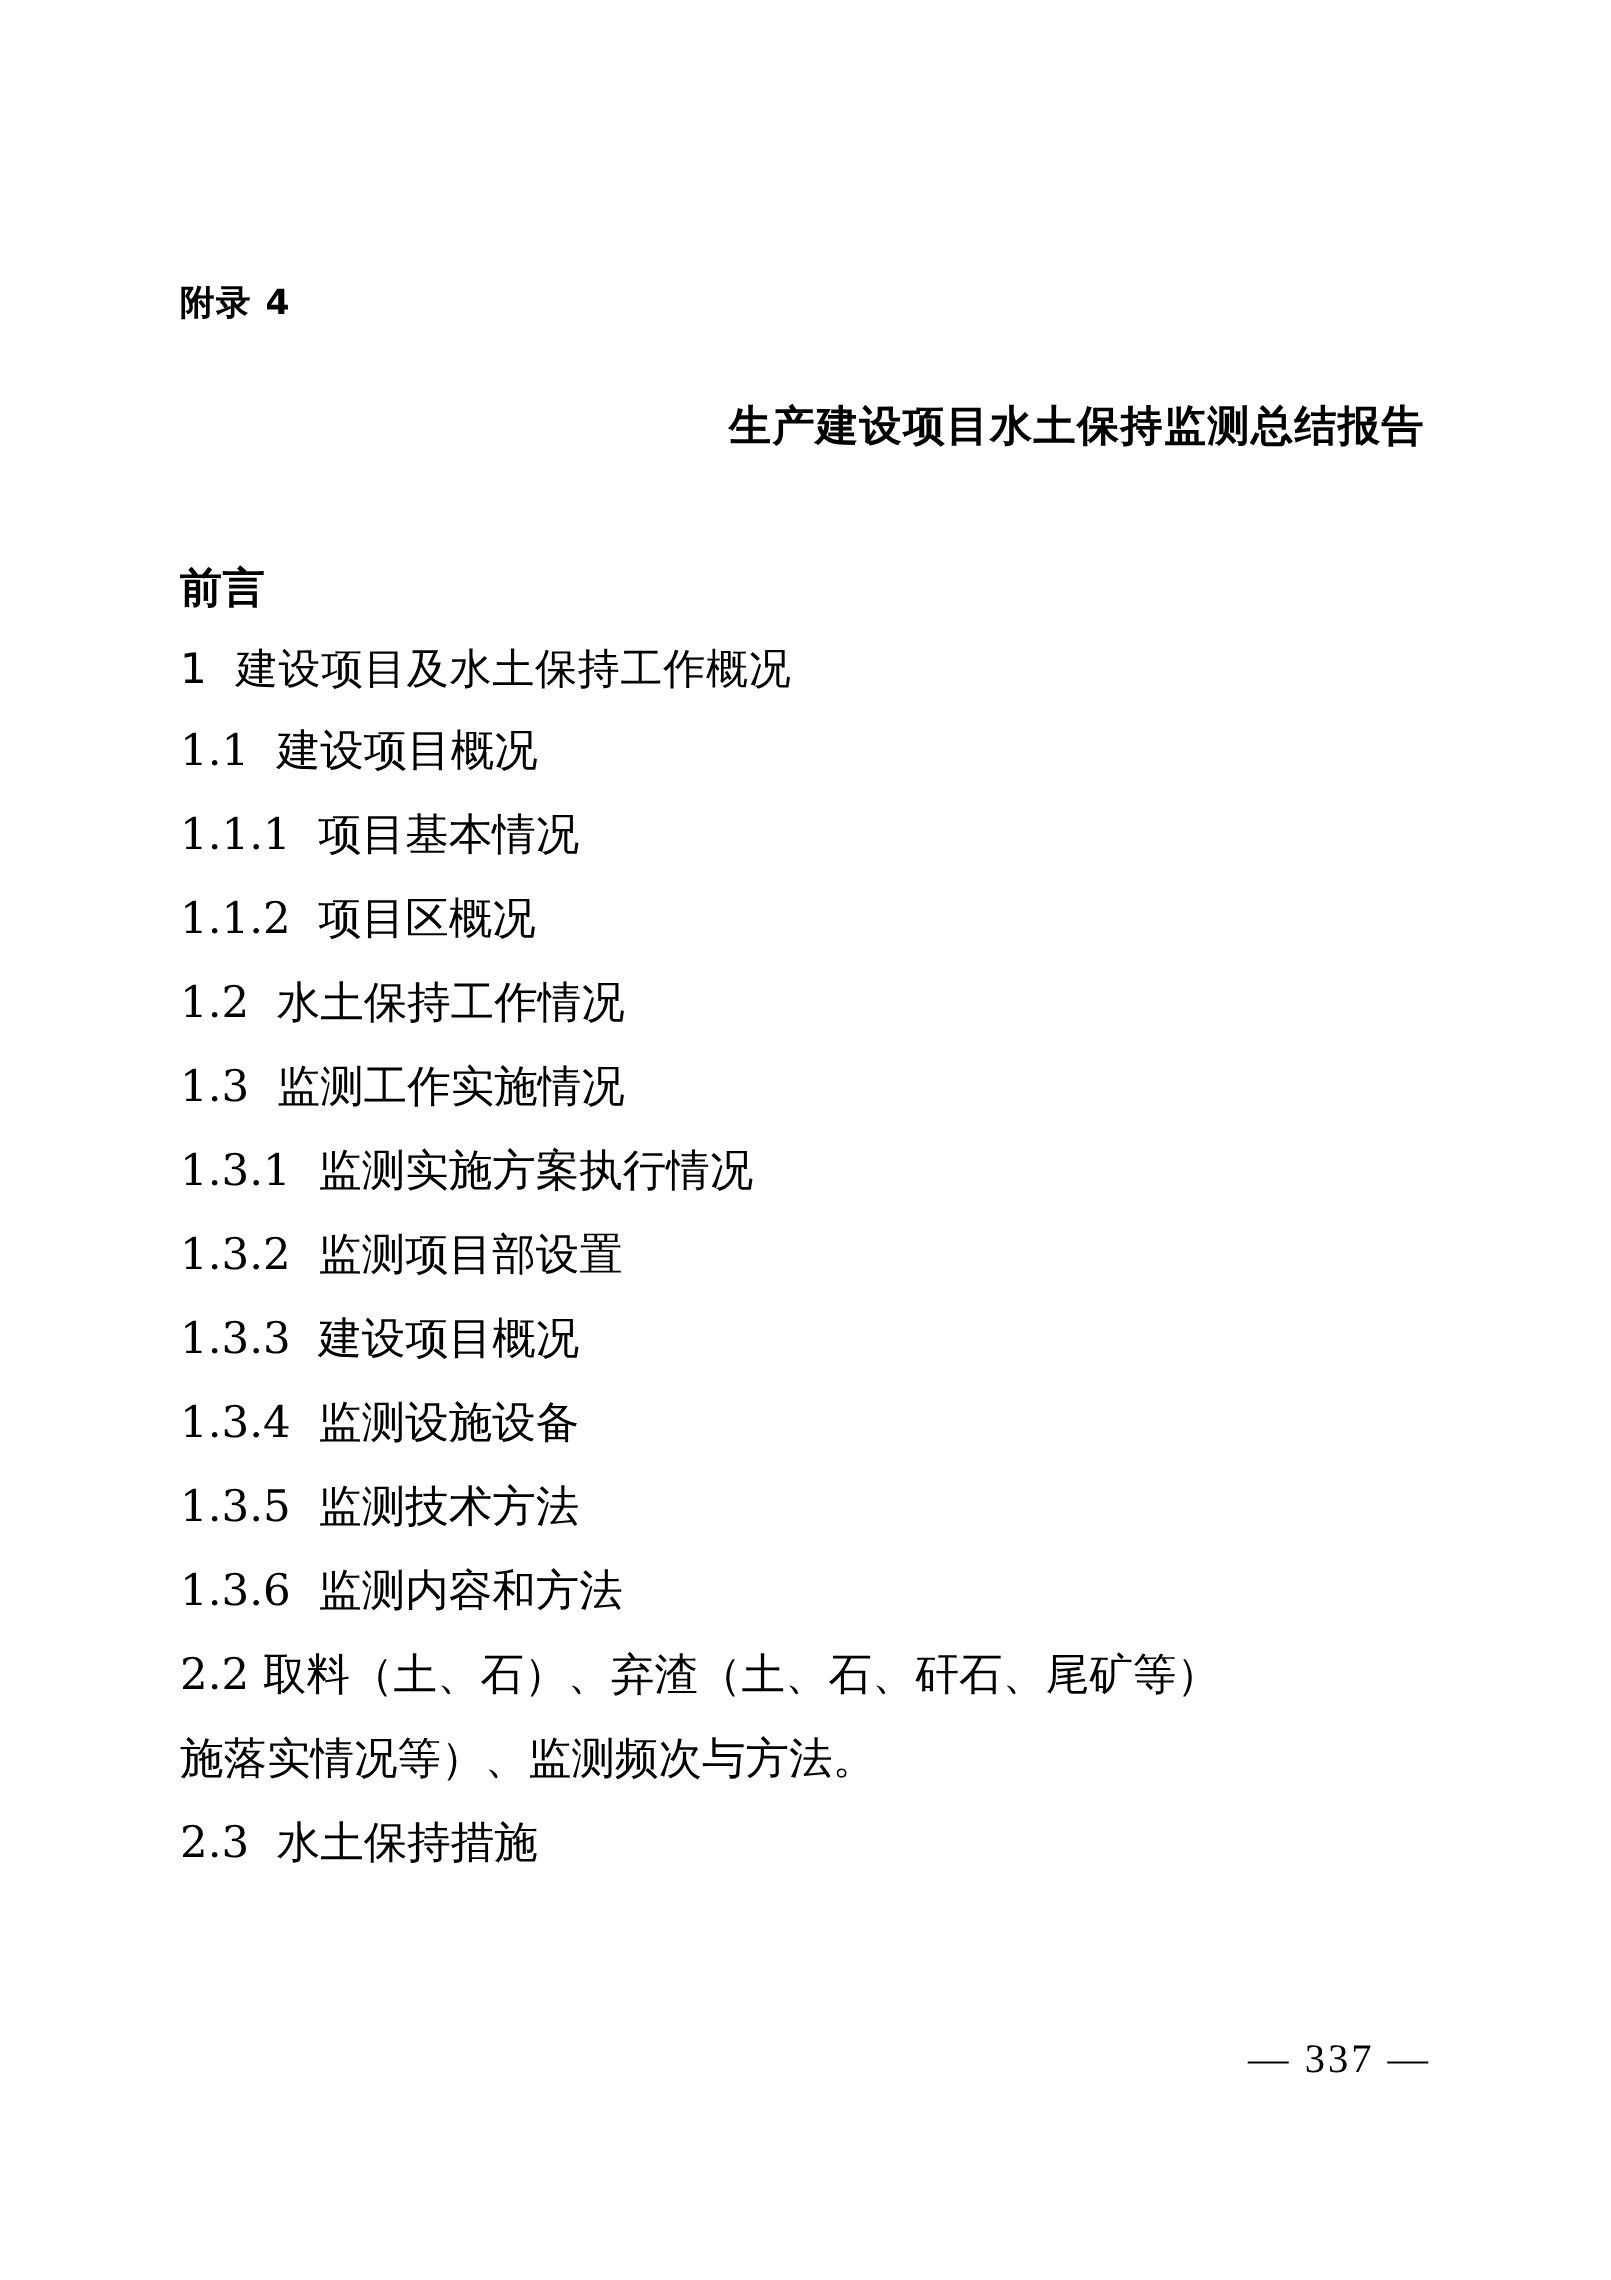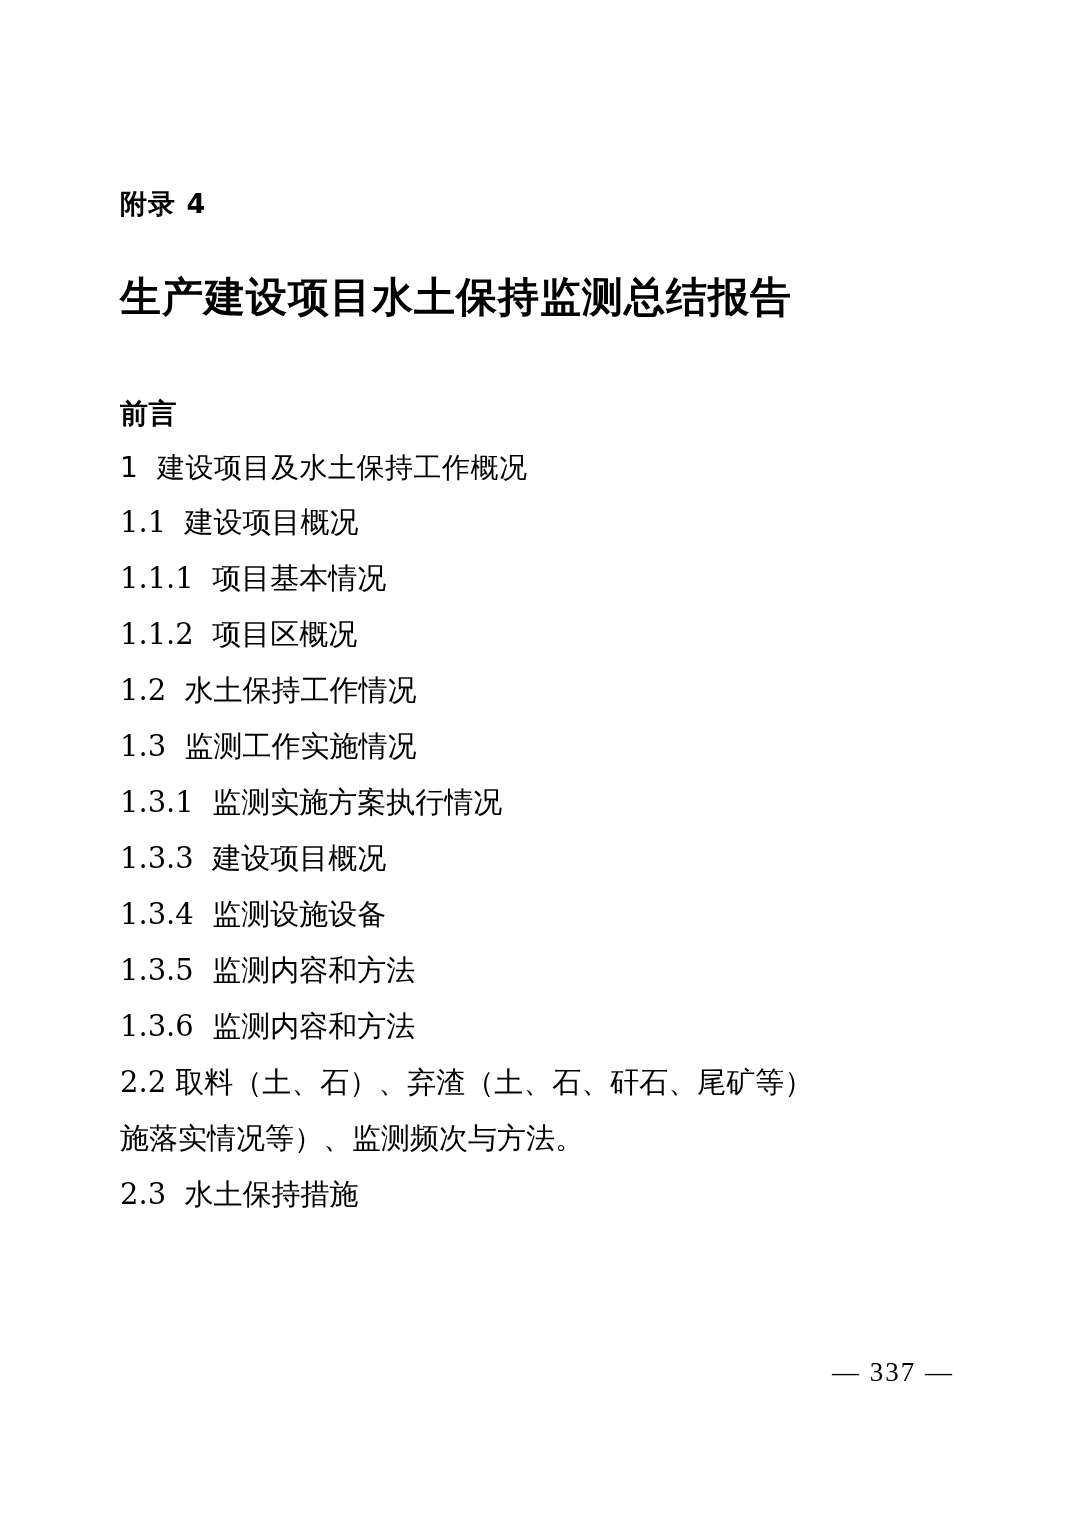--- a/index.html
+++ b/index.html
@@ -19,29 +19,29 @@
   }
   .content {
     position: absolute;
     left: 120px;
     top: 186px;
     width: 830px;
   }
   .appendix-label {
     font-family: "DejaVu Sans", sans-serif;
     font-weight: 700;
-    font-size: 27px;
+    font-size: 23px;
     letter-spacing: 1px;
     margin: 0 0 48px 0;
   }
   .doc-title {
     font-family: "DejaVu Serif", serif;
     font-weight: 700;
-    font-size: 41px;
-    text-align: left;
+    font-size: 28px;
+    text-align: right;
     letter-spacing: 1px;
     margin: 0 0 62px 0;
     white-space: nowrap;
   }
   .toc {
     margin: 0;
     padding: 0;
     list-style: none;
   }
   .toc-item {
@@ -84,23 +84,24 @@
 
     <ul class="toc">
       <li class="toc-item lvl-h">前言</li>
       <li class="toc-item lvl-1">1  建设项目及水土保持工作概况</li>
       <li class="toc-item lvl-2">1.1  建设项目概况</li>
       <li class="toc-item lvl-3">1.1.1  项目基本情况</li>
       <li class="toc-item lvl-3">1.1.2  项目区概况</li>
       <li class="toc-item lvl-2">1.2  水土保持工作情况</li>
       <li class="toc-item lvl-2">1.3  监测工作实施情况</li>
       <li class="toc-item lvl-3">1.3.1  监测实施方案执行情况</li>
+      <li class="toc-item lvl-3">1.3.2  监测项目部设置</li>
       <li class="toc-item lvl-3">1.3.3  建设项目概况</li>
       <li class="toc-item lvl-3">1.3.4  监测设施设备</li>
-      <li class="toc-item lvl-3">1.3.5  监测内容和方法</li>
+      <li class="toc-item lvl-3">1.3.5  监测技术方法</li>
       <li class="toc-item lvl-3">1.3.6  监测内容和方法</li>
       <li class="toc-item lvl-2">2.2 取料（土、石）、弃渣（土、石、矸石、尾矿等）</li>
       <li class="toc-item lvl-2">施落实情况等）、监测频次与方法。</li>
       <li class="toc-item lvl-2">2.3  水土保持措施</li>
     </ul>
 
   </div>
 
   <div class="page-number">— 337 —</div>
 

